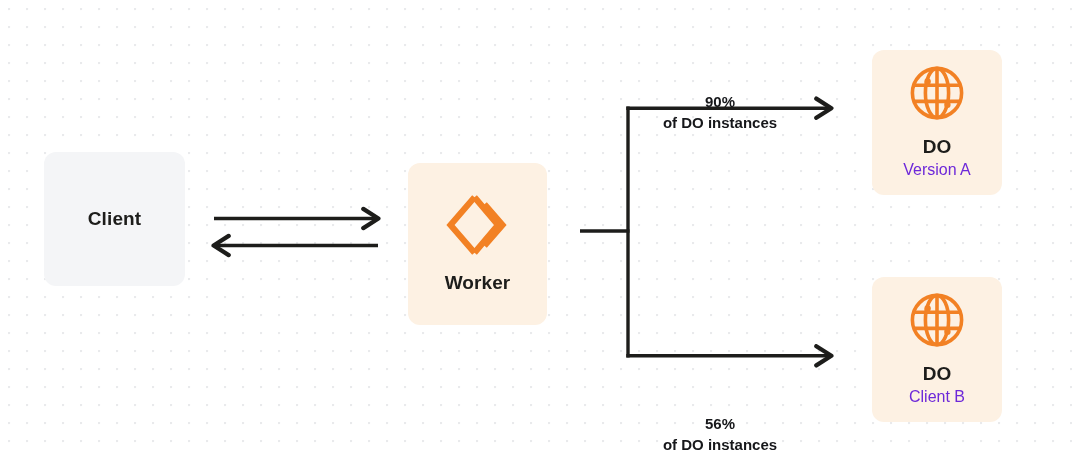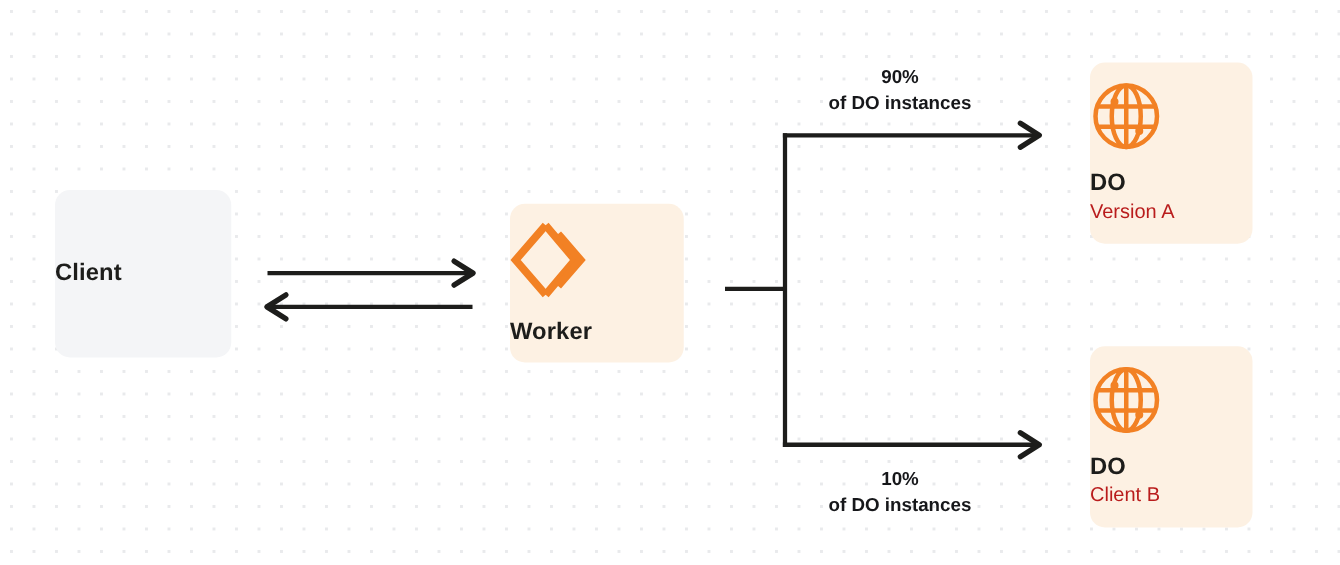--- a/index.html
+++ b/index.html
@@ -24,37 +24,37 @@
     background-position: 8px 8px;
   }
 
   
   .node {
     position: absolute;
     box-sizing: border-box;
     border-radius: 12px;
     display: flex;
     flex-direction: column;
-    align-items: flex-start;
+    align-items: center;
     justify-content: center;
   }
 
   .node-client {
     left: 44px;
     top: 152px;
     width: 141px;
     height: 134px;
     background: #f4f5f7;
   }
 
   .node-worker {
     left: 408px;
     top: 163px;
     width: 139px;
-    height: 127px;
+    height: 162px;
     background: #fdf1e3;
   }
 
   .node-do-a {
     left: 872px;
     top: 50px;
     width: 130px;
     height: 145px;
     background: #fdf1e3;
   }
@@ -71,21 +71,21 @@
     font-size: 19px;
     font-weight: bold;
     color: #1d1d1b;
     letter-spacing: 0.1px;
     line-height: 1.15;
   }
 
   .node-sub {
     font-size: 16px;
     font-weight: normal;
-    color: #b91c1c;
+    color: #6d28d9;
     line-height: 1.3;
     margin-top: 2px;
   }
 
   .icon-wrap {
     display: block;
     line-height: 0;
   }
 
   .worker-icon-wrap { margin-bottom: 16px; }
@@ -117,21 +117,21 @@
     top: 52px;
     width: 220px;
   }
 
   .label-bottom {
     left: 610px;
     top: 374px;
     width: 220px;
   }
 
-  .edge-label .pct { display: block; }
+  .edge-label .pct { display: block; margin-top: 40px; }
   .edge-label .desc { display: block; }
 </style>
 </head>
 <body>
 
 <div id="canvas">
 
   <svg id="edges" viewBox="0 0 1072 452" width="1072" height="452" xmlns="http://www.w3.org/2000/svg">
     <defs>
       <marker id="arrow-right" viewBox="0 0 12 12" refX="9.2" refY="6" markerWidth="7.2" markerHeight="7.2" orient="auto-start-reverse">
@@ -212,17 +212,17 @@
     <span class="node-title">DO</span>
     <span class="node-sub">Client B</span>
   </div>
 
   <div class="edge-label label-top">
     <span class="pct">90%</span>
     <span class="desc">of DO instances</span>
   </div>
 
   <div class="edge-label label-bottom">
-    <span class="pct">10%</span>
+    <span class="pct">56%</span>
     <span class="desc">of DO instances</span>
   </div>
 
 </div>
 
 </body></html>

